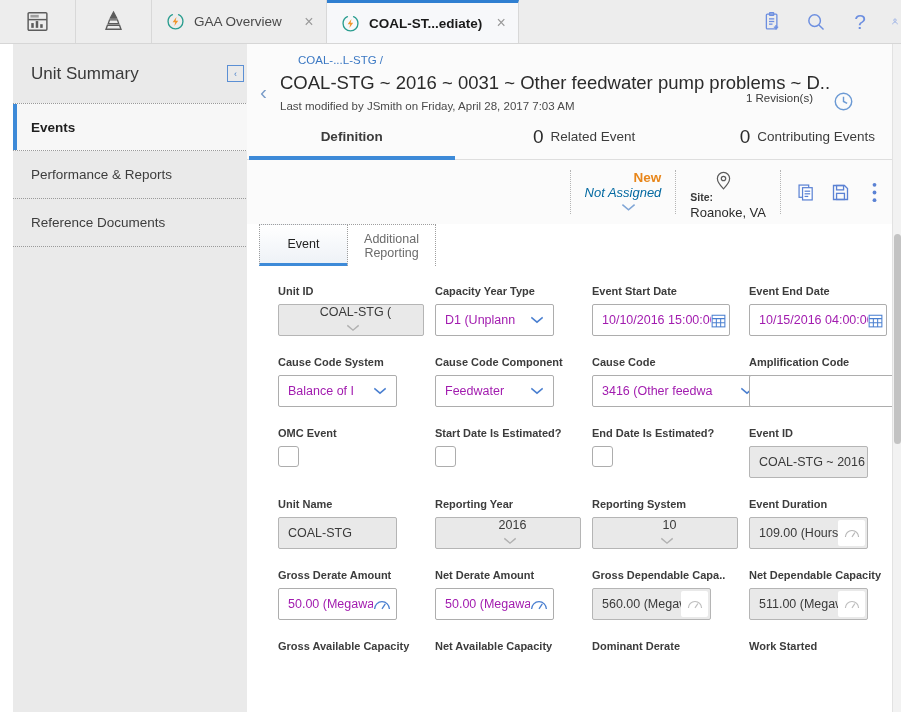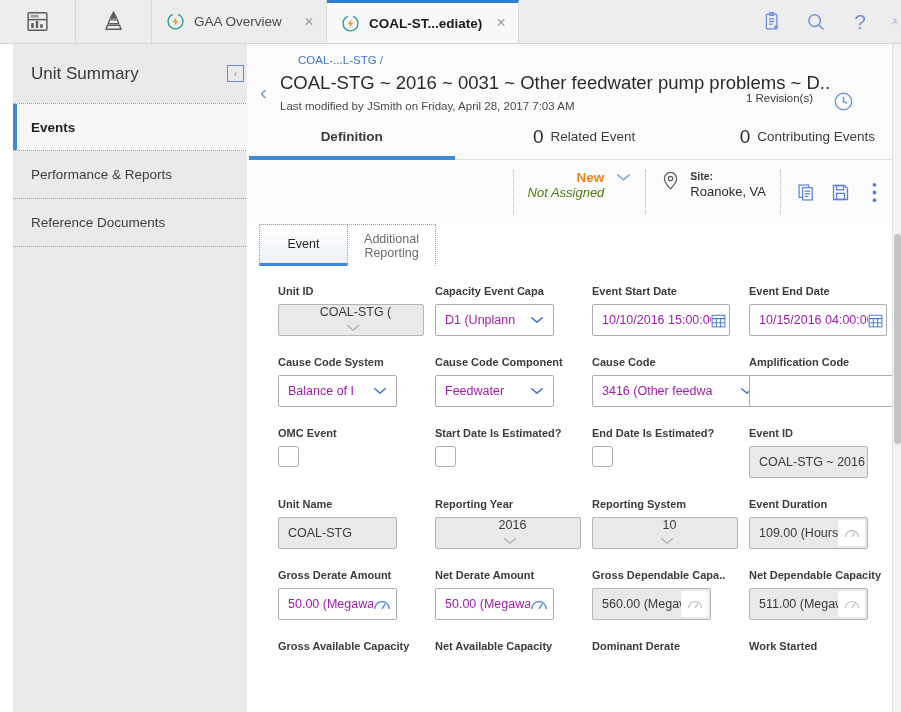--- a/index.html
+++ b/index.html
@@ -128,25 +128,25 @@
     content:""; position:absolute; left:0; right:0; bottom:-1px; height:4px; background:#3d8ad8;
   }
   .mtab-wide { width: 205px; }
   .mtab .cnt { font-size: 19px; color: #2b2b2b; margin-right: 7px; font-weight: normal; }
 
   
   .stbar {
     height: 64px; display: flex; align-items: center; justify-content: flex-end;
     background: #fbfbfb; padding-right: 10px;
   }
-  .stseg { display: flex; height: 44px; padding: 0 14px; }
+  .stseg { display: flex; align-items: center; height: 44px; padding: 0 14px; flex-direction: column; }
   .dotdiv { width: 0; border-left: 1px dotted #b5b5b5; height: 44px; }
   .stat-txt { text-align: right; line-height: 15px; }
   .stat-new { font-size: 13.5px; font-weight: bold; color: #e8861a; }
-  .stat-assign { font-size: 13px; font-style: italic; color: #4d7c0f; }
+  .stat-assign { font-size: 13px; font-style: italic; color: #0369a1; }
   .stchev { color: #7fa5d6; font-size: 13px; margin-left: 12px; }
   .site-lbl { font-size: 10.5px; font-weight: bold; color: #3a3a3a; line-height: 13px; }
   .site-val { font-size: 13px; color: #2b2b2b; line-height: 17px; }
   .tool-ic { width: 34px; display: flex; justify-content: center; color: #5b82d4; }
 
   
   .subtabs { display: flex; padding-left: 12px; background: #fff; }
   .subtab {
     min-width: 89px; height: 42px;
     display: flex; align-items: center; justify-content: center; text-align: center;
@@ -410,21 +410,21 @@
           <div class="fctl w130 disabled">
             <span class="val">COAL-STG (</span>
             <span class="chev off">
               <svg width="14" height="8" viewBox="0 0 16 9" fill="none" stroke="#b0b0b0" stroke-width="1.6">
                   <polyline points="1.5,1.5 8,7 14.5,1.5"></polyline>
                 </svg>
             </span>
           </div>
         </div>
         <div class="fcell">
-          <div class="flabel">Capacity Event Capa</div>
+          <div class="flabel">Capacity Year Type</div>
           <div class="fctl">
             <span class="val">D1 (Unplann</span>
             <span class="chev">
               <svg width="14" height="8" viewBox="0 0 16 9" fill="none" stroke="#4a7fd0" stroke-width="1.7">
                   <polyline points="1.5,1.5 8,7 14.5,1.5"></polyline>
                 </svg>
             </span>
           </div>
         </div>
         <div class="fcell">

